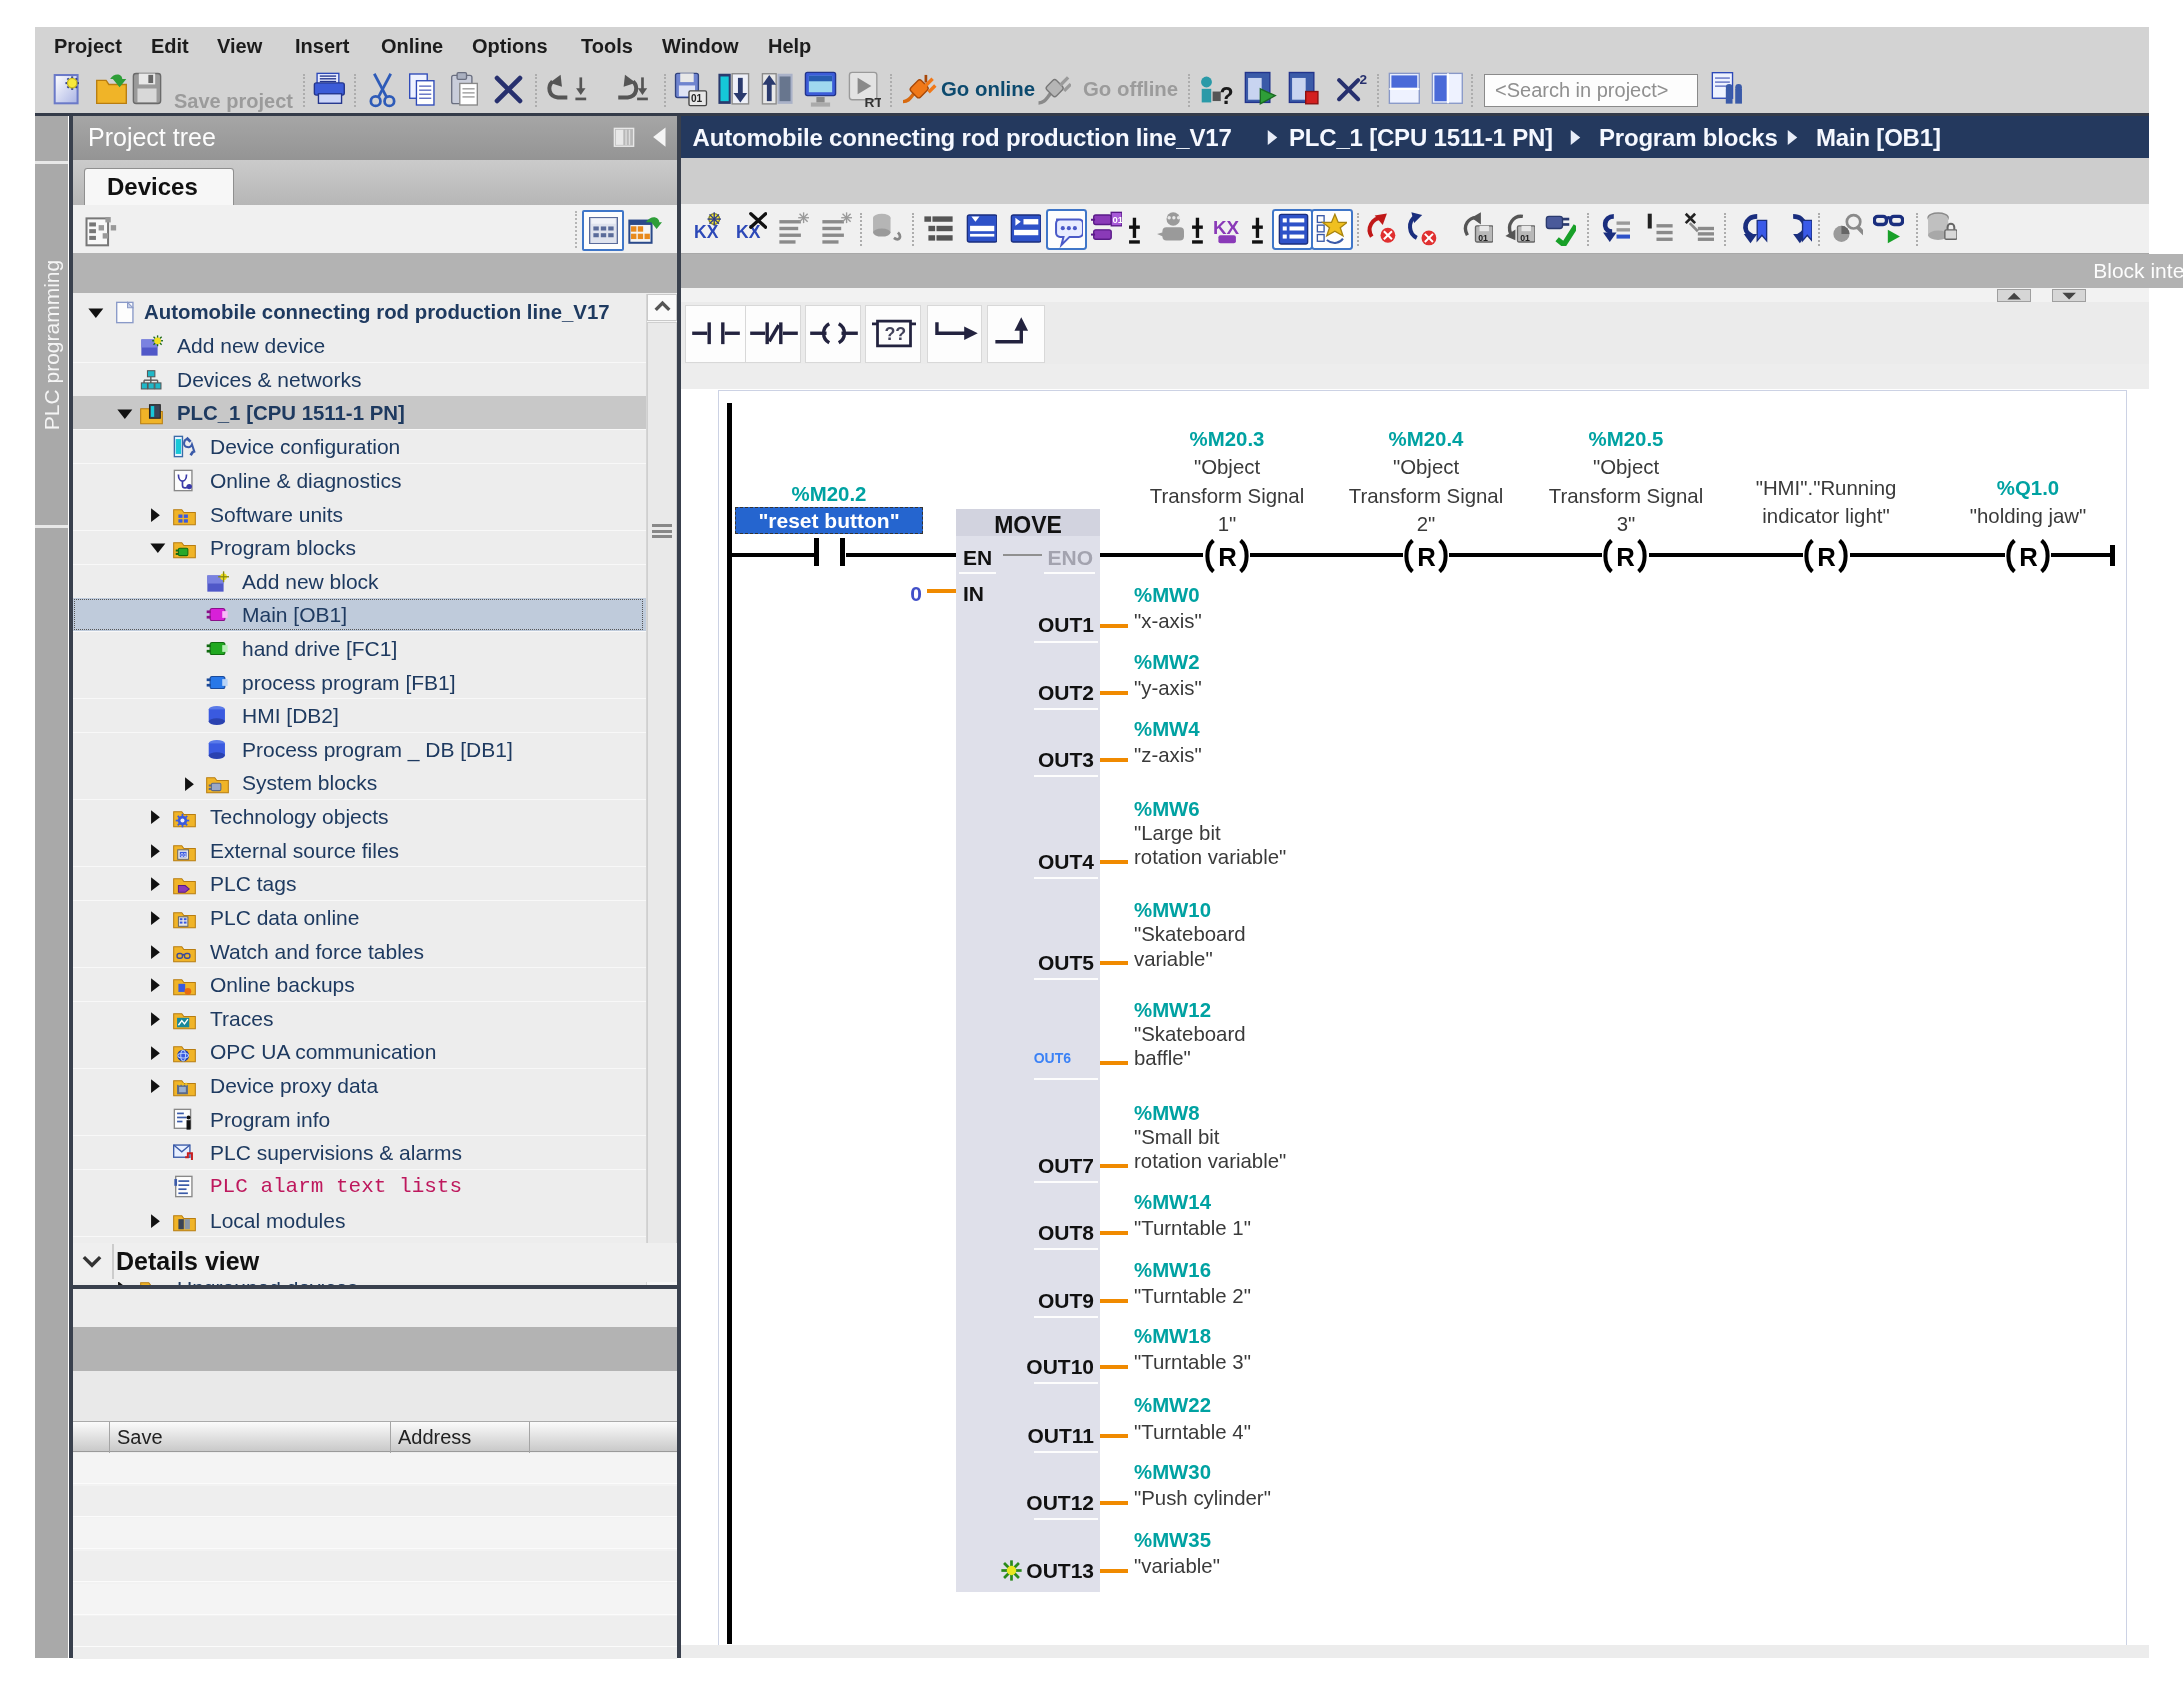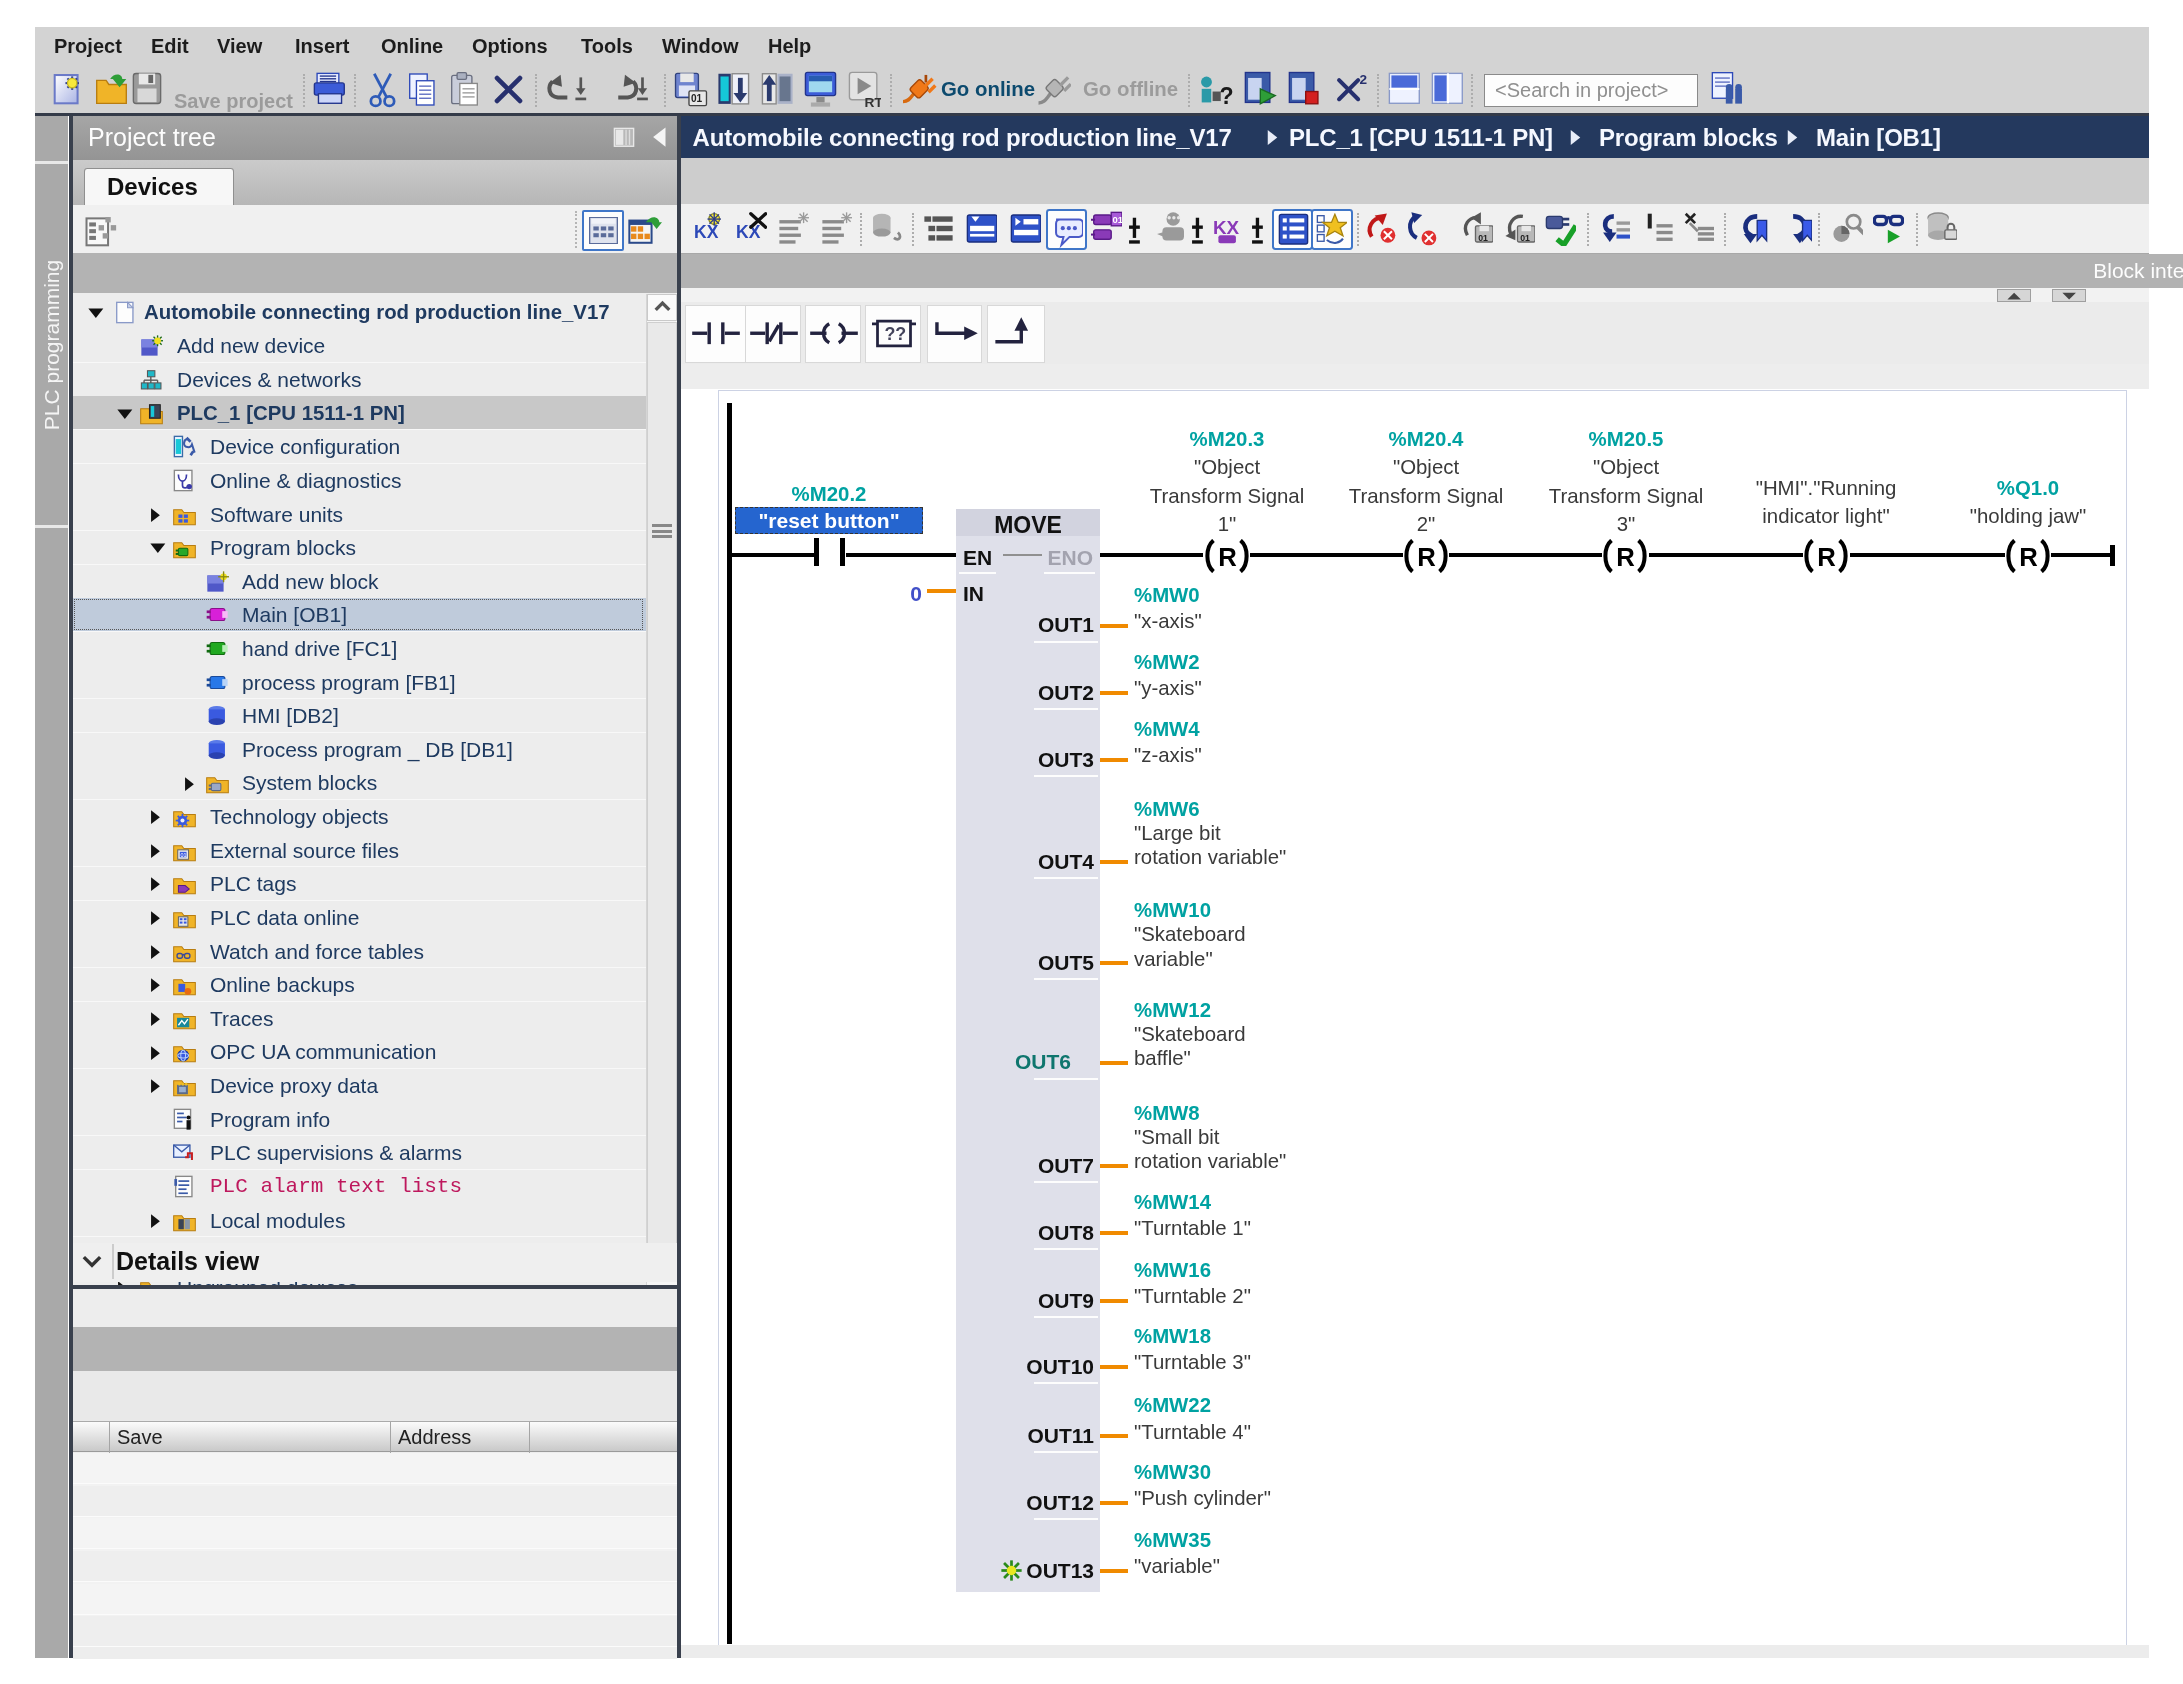--- a/index.html
+++ b/index.html
@@ -1046,21 +1046,21 @@
 <div class="abs" style="left:353px;top:761px;width:64px;height:2px;background:#fdfdfd;"></div>
 <div class="abs" style="left:453px;top:682px;font-size:20.4px;color:#00a2a2;font-weight:bold;">%MW6</div>
 <div class="abs" style="left:453px;top:706px;font-size:20.4px;color:#3a3a3a;">"Large bit</div>
 <div class="abs" style="left:453px;top:730px;font-size:20.4px;color:#3a3a3a;">rotation variable"</div>
 <div class="abs" style="left:413px;top:835px;font-size:21px;color:#111;font-weight:bold;transform:translateX(-100%);">OUT5</div>
 <div class="abs" style="left:419px;top:845px;width:28px;height:4.1px;background:#f08a00;"></div>
 <div class="abs" style="left:353px;top:862px;width:64px;height:2px;background:#fdfdfd;"></div>
 <div class="abs" style="left:453px;top:783px;font-size:20.4px;color:#00a2a2;font-weight:bold;">%MW10</div>
 <div class="abs" style="left:453px;top:807px;font-size:20.4px;color:#3a3a3a;">"Skateboard</div>
 <div class="abs" style="left:453px;top:832px;font-size:20.4px;color:#3a3a3a;">variable"</div>
-<div class="abs" style="left:390px;top:934px;font-size:21px;color:#0f766e;font-weight:bold;transform:translateX(-100%);">OUT6</div>
+<div class="abs" style="left:390px;top:934px;font-size:14px;color:#3b82f6;font-weight:bold;transform:translateX(-100%);">OUT6</div>
 <div class="abs" style="left:419px;top:945px;width:28px;height:4.1px;background:#f08a00;"></div>
 <div class="abs" style="left:353px;top:962px;width:64px;height:2px;background:#fdfdfd;"></div>
 <div class="abs" style="left:453px;top:883px;font-size:20.4px;color:#00a2a2;font-weight:bold;">%MW12</div>
 <div class="abs" style="left:453px;top:907px;font-size:20.4px;color:#3a3a3a;">"Skateboard</div>
 <div class="abs" style="left:453px;top:931px;font-size:20.4px;color:#3a3a3a;">baffle"</div>
 <div class="abs" style="left:413px;top:1038px;font-size:21px;color:#111;font-weight:bold;transform:translateX(-100%);">OUT7</div>
 <div class="abs" style="left:419px;top:1048px;width:28px;height:4.1px;background:#f08a00;"></div>
 <div class="abs" style="left:353px;top:1065px;width:64px;height:2px;background:#fdfdfd;"></div>
 <div class="abs" style="left:453px;top:986px;font-size:20.4px;color:#00a2a2;font-weight:bold;">%MW8</div>
 <div class="abs" style="left:453px;top:1010px;font-size:20.4px;color:#3a3a3a;">"Small bit</div>

